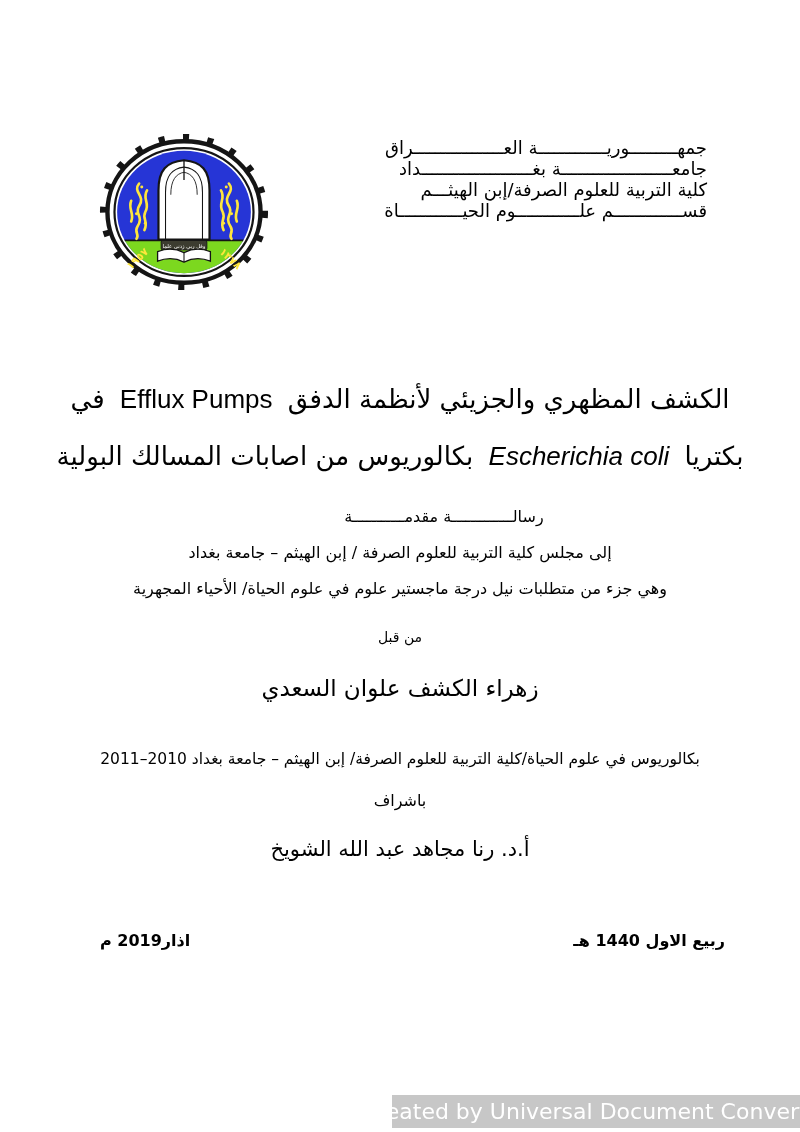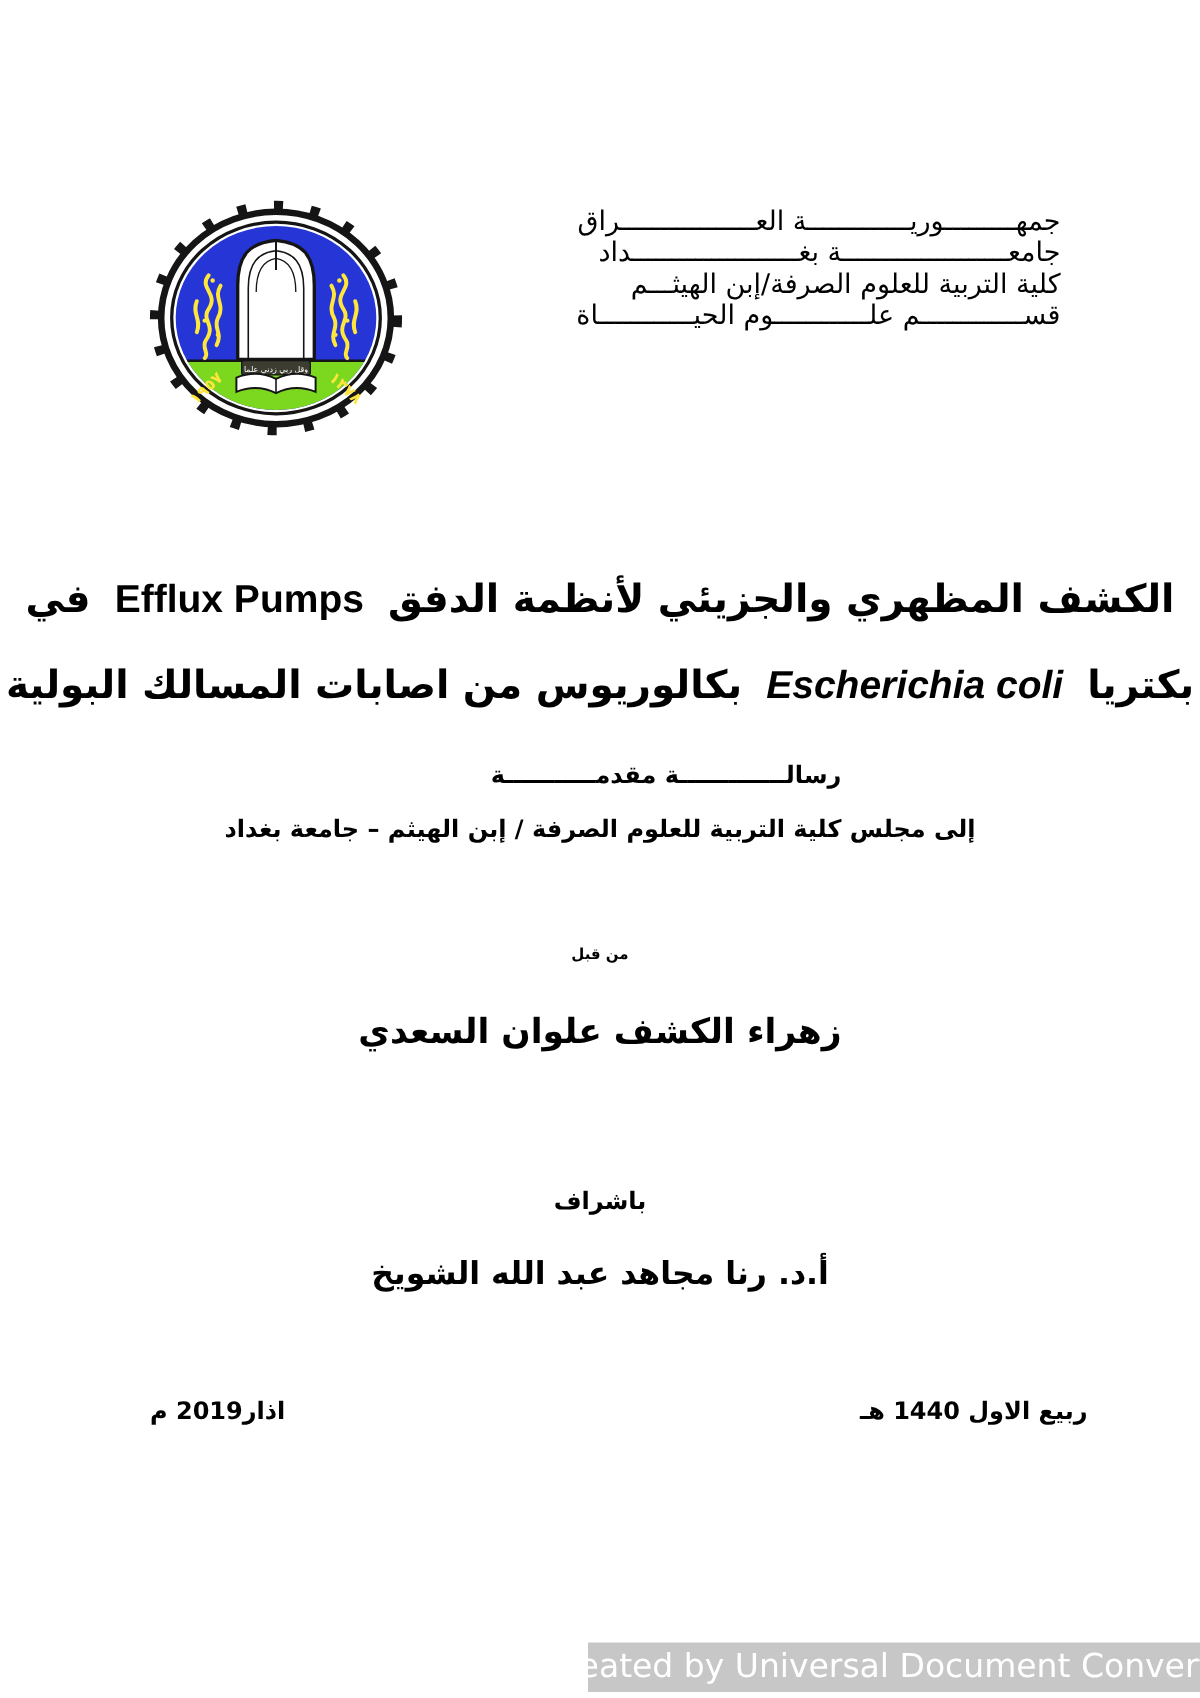--- a/index.html
+++ b/index.html
@@ -11,32 +11,32 @@
   .logo{position:absolute;left:96px;top:130px;width:176px;height:164px;}
   
   .header-block{
     position:absolute;top:137px;right:93px;width:420px;
     direction:rtl;text-align:right;
     font-weight:normal;font-size:18px;line-height:21px;white-space:nowrap;
   }
   
   .center-line{
     position:absolute;left:0;width:100%;text-align:center;direction:rtl;
-    font-weight:bold;white-space:nowrap;
+    font-weight:normal;white-space:nowrap;
   }
   .title-line{font-size:26px;line-height:34px;}
   .t1{top:382px;}
   .t2{top:439px;}
   .latin{font-family:"Liberation Sans","DejaVu Sans",sans-serif;margin:0 7px;}
   .latin-italic{font-family:"Liberation Sans","DejaVu Sans",sans-serif;font-style:italic;margin:0 7px;}
   .sub{font-size:16px;line-height:22px;}
   .s1{top:506px;padding-left:44px;}
   .s2{top:542px;}
   .s3{top:578px;}
-  .by{top:627px;font-size:10px;line-height:20px;}
+  .by{top:627px;font-size:14px;line-height:20px;}
   .author{top:672px;font-size:23px;line-height:32px;}
   .degree{top:748px;font-size:15.5px;line-height:22px;}
   .sup-label{top:790px;font-size:16px;line-height:22px;}
   .sup-name{top:834px;font-size:21px;line-height:30px;}
   
   .date-row{
     position:absolute;top:929px;left:0;width:100%;box-sizing:border-box;
     padding-left:100px;padding-right:75px;
     direction:rtl;display:flex;justify-content:space-between;
     font-weight:bold;font-size:16px;line-height:24px;white-space:nowrap;
@@ -127,23 +127,25 @@
     <span>في</span>
   </div>
   <div class="center-line title-line t2">
     <span>بكتريا</span>
     <span class="latin-italic">Escherichia coli</span>
     <span>بكالوريوس من اصابات المسالك البولية</span>
   </div>
 
   <div class="center-line sub s1">رسالـــــــــــــة مقدمـــــــــــة</div>
   <div class="center-line sub s2">إلى مجلس كلية التربية للعلوم الصرفة / إبن الهيثم – جامعة بغداد</div>
+  <div class="center-line sub s3">وهي جزء من متطلبات نيل درجة ماجستير علوم في علوم الحياة/ الأحياء المجهرية</div>
 
   <div class="center-line by">من قبل</div>
   <div class="center-line author">زهراء الكشف علوان السعدي</div>
+  <div class="center-line degree">بكالوريوس في علوم الحياة/كلية التربية للعلوم الصرفة/ إبن الهيثم – جامعة بغداد 2010–2011</div>
 
   <div class="center-line sup-name">أ.د. رنا مجاهد عبد الله الشويخ</div>
   <div class="center-line sup-label">باشراف</div>
 
   <div class="date-row">
     <span>ربيع الاول 1440 هـ</span>
     <span>اذار2019 م</span>
   </div>
 
   <div class="watermark">

